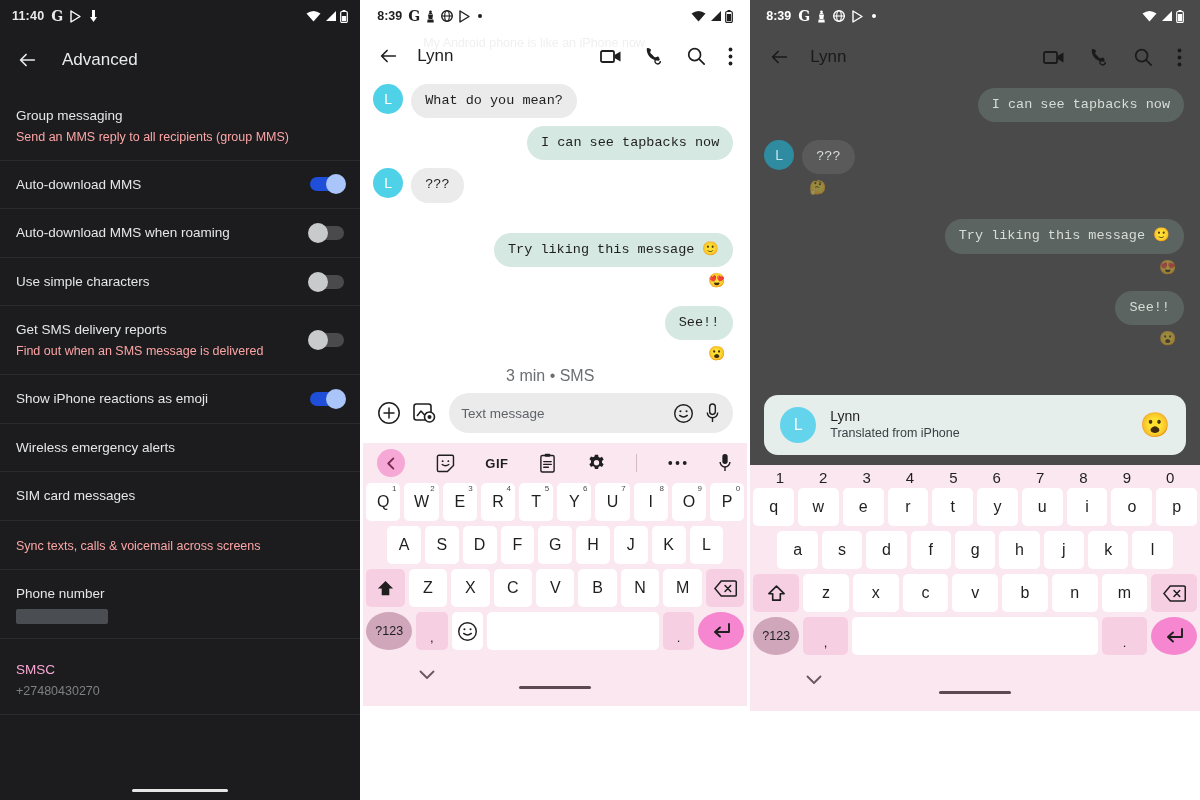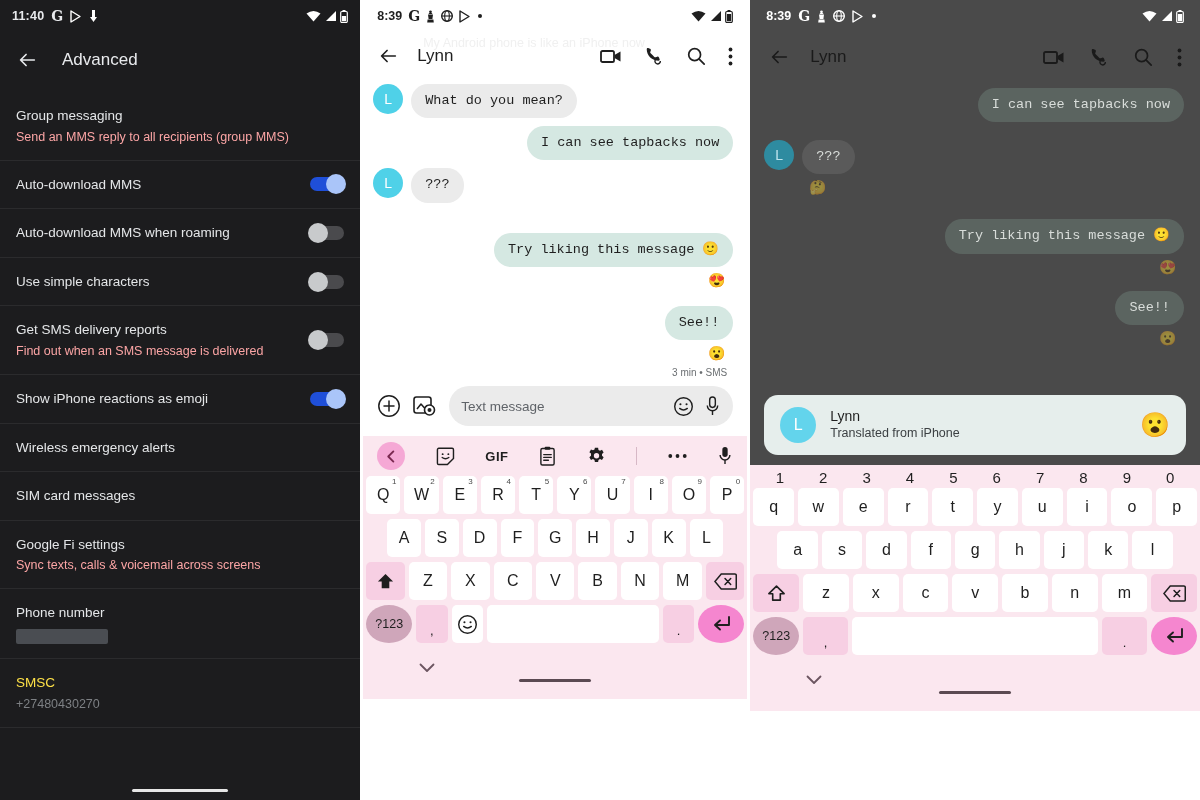--- a/index.html
+++ b/index.html
@@ -40,21 +40,21 @@
     position: relative;
     display: flex; align-items: center;
     padding: 14px 16px;
     border-bottom: 1px solid #2b2b2d;
     min-height: 48px;
   }
   .srow:first-child { border-top: none; }
   .srow .texts { flex: 1; padding-right: 10px; }
   .srow .t1 { font-size: 13.5px; color: #e4e6e8; line-height: 1.45; }
   .srow .t2 { font-size: 12.5px; color: #fca5a5; line-height: 1.45; margin-top: 2px; }
-  .srow.dim .t1 { color: #fde047; }
+  .srow.dim .t1 { color: #f9a8d4; margin-top: 7px; }
   .srow.dim .t2 { color: #7d8084; }
 
   .toggle {
     width: 34px; height: 14px; border-radius: 7px; position: relative; flex: 0 0 auto;
     background: #4a4a4d;
   }
   .toggle .knob {
     position: absolute; top: -3px; width: 20px; height: 20px; border-radius: 50%;
     background: #c8cacc;
     left: -2px;
@@ -111,21 +111,21 @@
   }
   .bubble.in  { background: #ebebeb; color: #1f1f1f; }
   .bubble.out { background: #d5e8e2; color: #1f1f1f; }
   .react {
     font-size: 14px; line-height: 1;
     background: #ffffff; border-radius: 50%;
     width: 20px; height: 20px; display: flex; align-items: center; justify-content: center;
   }
   .react-wrap { display: flex; justify-content: flex-end; margin: -5px 6px 4px 0; }
   .react-wrap.left { justify-content: flex-start; margin-left: 44px; }
-  .timestamp { text-align: right; font-size: 10px; color: #6b6f72; margin: 2px 6px 0 0; }
+  .timestamp { text-align: center; font-size: 16px; color: #6b6f72; margin: 2px 6px 0 0; }
 
   .composer {
     display: flex; align-items: center; gap: 12px;
     padding: 8px 14px 10px 14px; position: relative; z-index: 2;
   }
   .composer .field {
     flex: 1; height: 40px; border-radius: 20px; background: #ebebeb;
     display: flex; align-items: center; padding: 0 12px; gap: 10px;
   }
   .composer .field .ph { flex: 1; font-size: 13.5px; color: #5f6368; }
@@ -312,21 +312,20 @@
       </div>
 
       <div class="srow">
         <div class="texts">
             <div class="t1">SIM card messages</div>
           </div>
       </div>
 
       <div class="srow">
         <div class="texts">
-          <div class="t1">Google Fi settings</div>
           <div class="t2">Sync texts, calls &amp; voicemail across screens</div>
         </div>
       </div>
 
       <div class="srow">
         <div class="texts">
           <div class="t1">Phone number</div>
           <div class="redact"></div>
         </div>
       </div>

